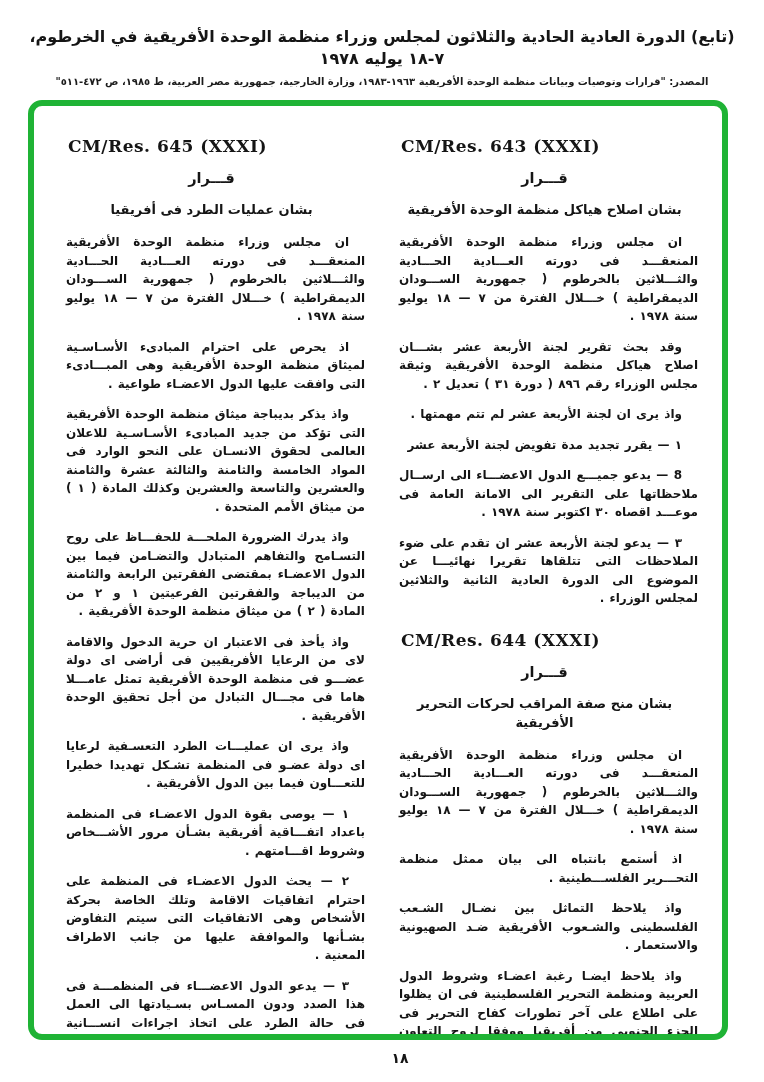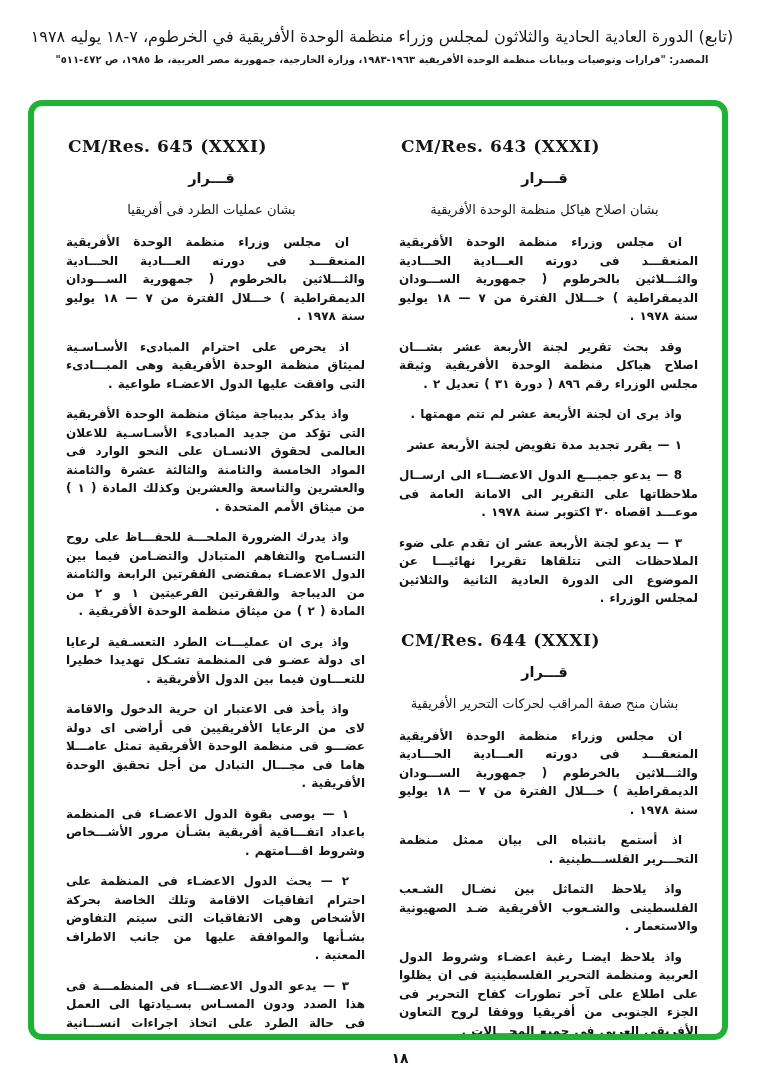--- a/index.html
+++ b/index.html
@@ -8,21 +8,21 @@
     background:#ffffff;
     font-family:"DejaVu Sans",sans-serif;
     color:#151515;
     position:relative;
     overflow:hidden;
   }
   .page{width:764px;height:1082px;position:relative;}
   .doc-header{
     direction:rtl;
     text-align:center;
-    font-weight:normal;
+    font-weight:bold;
     font-size:16px;
     letter-spacing:0;
     padding:26px 20px 0 20px;
     line-height:22px;
   }
   .doc-source{
     direction:rtl;
     text-align:center;
     font-weight:bold;
     font-size:10px;
@@ -69,21 +69,21 @@
   .res-heading{
     direction:rtl;
     text-align:center;
     font-weight:bold;
     font-size:14.5px;
     margin:12px 0 14px 0;
   }
   .res-title{
     direction:rtl;
     text-align:center;
-    font-weight:normal;
+    font-weight:bold;
     font-size:13px;
     margin:0 0 14px 0;
     line-height:19px;
   }
   .col p{
     direction:rtl;
     text-align:justify;
     font-weight:bold;
     font-size:12px;
     line-height:18.5px;
@@ -144,22 +144,22 @@
       <div class="col">
 
         <section>
           <div class="res-ref">CM/Res. 645 (XXXI)</div>
           <div class="res-heading">قـــرار</div>
           <div class="res-title">بشان عمليات الطرد فى أفريقيا</div>
           <p>ان مجلس وزراء منظمة الوحدة الأفريقية المنعقـــد فى دورته العـــادية الحـــادية والثـــلاثين بالخرطوم ( جمهورية الســـودان الديمقراطية ) خـــلال الفترة من ٧ — ١٨ يوليو سنة ١٩٧٨ .</p>
           <p>اذ يحرص على احترام المبادىء الأسـاسـية لميثاق منظمة الوحدة الأفريقية وهى المبـــادىء التى وافقت عليها الدول الاعضـاء طواعية .</p>
           <p>واذ يذكر بديباجة ميثاق منظمة الوحدة الأفريقية التى تؤكد من جديد المبادىء الأسـاسـية للاعلان العالمى لحقوق الانسـان على النحو الوارد فى المواد الخامسة والثامنة والثالثة عشرة والثامنة والعشرين والتاسعة والعشرين وكذلك المادة ( ١ ) من ميثاق الأمم المتحدة .</p>
           <p>واذ يدرك الضرورة الملحـــة للحفـــاظ على روح التسـامح والتفاهم المتبادل والتضـامن فيما بين الدول الاعضـاء بمقتضى الفقرتين الرابعة والثامنة من الديباجة والفقرتين الفرعيتين ١ و ٢ من المادة ( ٢ ) من ميثاق منظمة الوحدة الأفريقية .</p>
+          <p>واذ يأخذ فى الاعتبار ان حرية الدخول والاقامة لاى من الرعايا الأفريقيين فى أراضى اى دولة عضـــو فى منظمة الوحدة الأفريقية تمثل عامـــلا هاما فى مجـــال التبادل من أجل تحقيق الوحدة الأفريقية .</p>
           <p>واذ يرى ان عمليـــات الطرد التعسـفية لرعايا اى دولة عضـو فى المنظمة تشـكل تهديدا خطيرا للتعـــاون فيما بين الدول الأفريقية .</p>
-          <p>واذ يأخذ فى الاعتبار ان حرية الدخول والاقامة لاى من الرعايا الأفريقيين فى أراضى اى دولة عضـــو فى منظمة الوحدة الأفريقية تمثل عامـــلا هاما فى مجـــال التبادل من أجل تحقيق الوحدة الأفريقية .</p>
           <p>١ — يوصى بقوة الدول الاعضـاء فى المنظمة باعداد اتفـــاقية أفريقية بشـأن مرور الأشـــخاص وشروط اقـــامتهم .</p>
           <p>٢ — يحث الدول الاعضـاء فى المنظمة على احترام اتفاقيات الاقامة وتلك الخاصة بحركة الأشخاص وهى الاتفاقيات التى سيتم التفاوض بشـأنها والموافقة عليها من جانب الاطراف المعنية .</p>
           <p>٣ — يدعو الدول الاعضـــاء فى المنظمـــة فى هذا الصدد ودون المسـاس بسـيادتها الى العمل فى حالة الطرد على اتخاذ اجراءات انســـانية تضمن احترام كرامة وحقوق الانسـان من ناحية ووضع نظام عادل ومنصف للتعويض من ناحية اخرى .</p>
         </section>
 
       </div>
 
     </div>
   </div>
 

